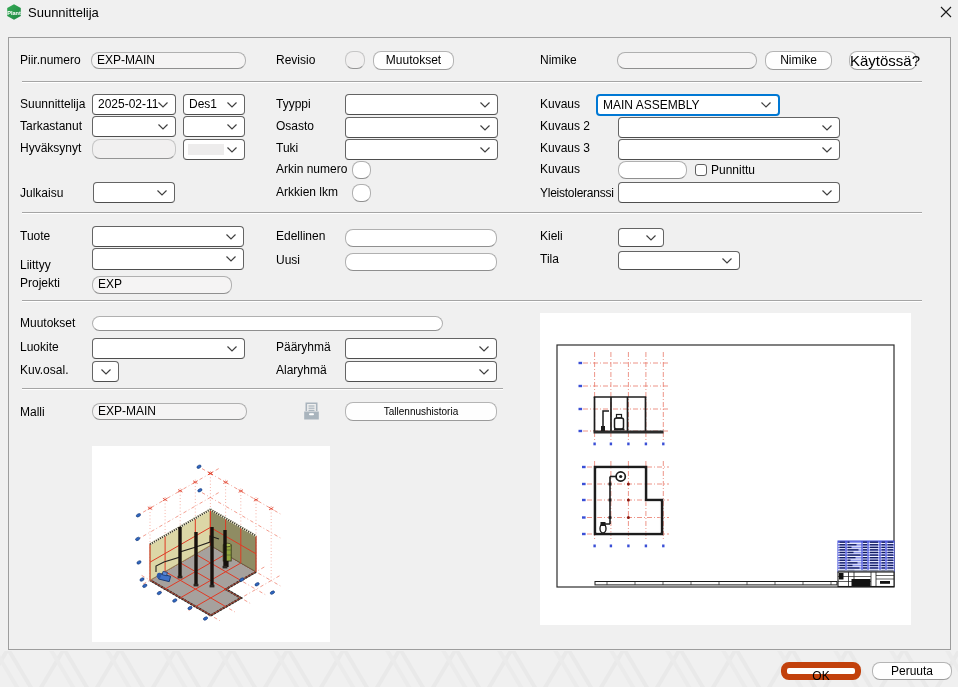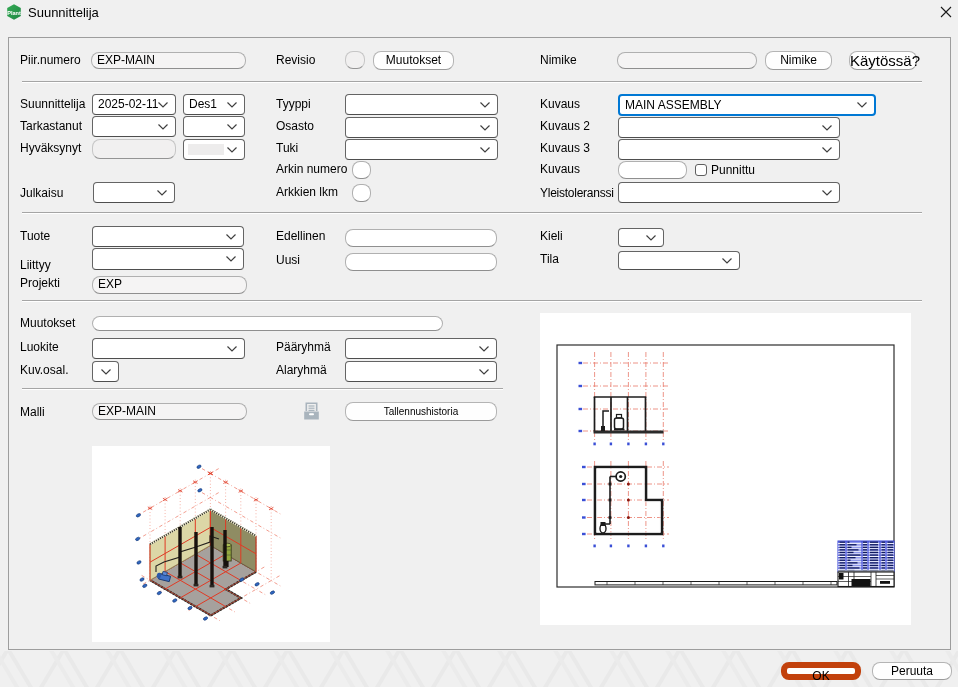--- a/index.html
+++ b/index.html
@@ -79,21 +79,21 @@
 <div class="lbl" style="left:711px;top:163px">Punnittu</div>
 <div class="tb ro" style="left:91px;top:52px;width:155px;height:17px">
     <span>EXP-MAIN</span>
   </div>
 <div class="tb dis" style="left:345px;top:51px;width:20px;height:18px"></div>
 <div class="tb ro" style="left:617px;top:52px;width:140px;height:17px"></div>
 <div class="tb dis" style="left:92px;top:139px;width:84px;height:20px"></div>
 <div class="tb " style="left:352px;top:161px;width:19px;height:18px"></div>
 <div class="tb " style="left:352px;top:184px;width:19px;height:18px"></div>
 <div class="tb " style="left:618px;top:161px;width:69px;height:18px"></div>
-<div class="tb ro" style="left:92px;top:276px;width:155px;height:18px">
+<div class="tb ro" style="left:92px;top:276px;width:140px;height:18px">
     <span>EXP</span>
   </div>
 <div class="tb " style="left:345px;top:229px;width:152px;height:18px"></div>
 <div class="tb " style="left:345px;top:253px;width:152px;height:18px"></div>
 <div class="tb " style="left:92px;top:316px;width:351px;height:15px"></div>
 <div class="tb ro" style="left:92px;top:403px;width:155px;height:17px">
     <span>EXP-MAIN</span>
   </div>
 <div class="combo " style="left:92px;top:94px;width:84px;height:21px">
     <span>2025-02-11</span>
@@ -136,21 +136,21 @@
 <div class="combo " style="left:345px;top:117px;width:153px;height:21px">
     <svg width="10" height="6" viewBox="0 0 10 6">
       <path d="M0.5 0.5 L5 5 L9.5 0.5" stroke="#404040" stroke-width="1.2" fill="none"></path>
     </svg>
   </div>
 <div class="combo " style="left:345px;top:139px;width:153px;height:21px">
     <svg width="10" height="6" viewBox="0 0 10 6">
       <path d="M0.5 0.5 L5 5 L9.5 0.5" stroke="#404040" stroke-width="1.2" fill="none"></path>
     </svg>
   </div>
-<div class="combo focus" style="left:618px;top:94px;width:258px;height:22px">
+<div class="combo focus" style="left:596px;top:94px;width:184px;height:22px">
     <span>MAIN ASSEMBLY</span>
     <svg width="10" height="6" viewBox="0 0 10 6">
       <path d="M0.5 0.5 L5 5 L9.5 0.5" stroke="#404040" stroke-width="1.2" fill="none"></path>
     </svg>
   </div>
 <div class="combo " style="left:618px;top:117px;width:222px;height:21px">
     <svg width="10" height="6" viewBox="0 0 10 6">
       <path d="M0.5 0.5 L5 5 L9.5 0.5" stroke="#404040" stroke-width="1.2" fill="none"></path>
     </svg>
   </div>

